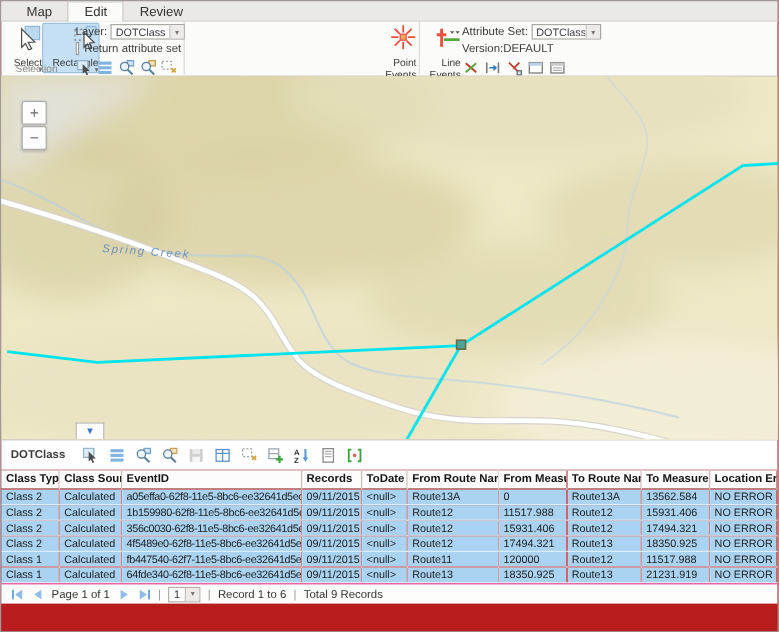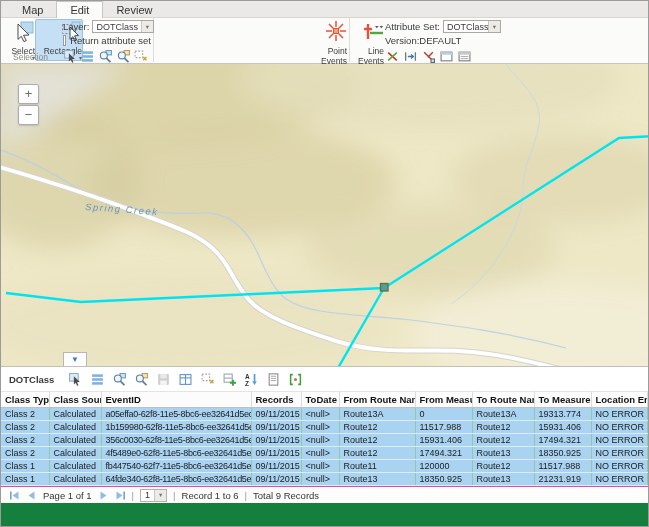--- a/index.html
+++ b/index.html
@@ -1,18 +1,18 @@
 <!DOCTYPE html>
 <html><head>
 <meta charset="utf-8">
 <style>
   html,body{margin:0;padding:0;background:#fff;}
   .window{
     width:649px;height:527px;box-sizing:border-box;border:1px solid #9B9B9B;
-    font-family:"Liberation Sans",sans-serif;position:relative;overflow:hidden;background:#15803d;
+    font-family:"Liberation Sans",sans-serif;position:relative;overflow:hidden;background:#b91c1c;
     -webkit-font-smoothing:antialiased;
   }
   
   .ribbon{height:62px;border-bottom:1px solid #C8C5C0;background:#FBFBFA;}
   .tabstrip{height:17px;background:#EBE9E7;border-bottom:1px solid #D8D4D0;display:flex;align-items:flex-end;padding-left:8px;box-sizing:border-box;}
   .tab{font-size:11px;color:#333;padding:2px 13px 1px 13px;cursor:default;}
   .tab.active{background:#FBFBFA;border:1px solid #C9C5C1;border-bottom:none;margin-bottom:-1px;padding-bottom:2px;}
   .ribbon-body{position:relative;height:44px;}
   .rgroup{position:absolute;top:0;height:44px;border-right:1px solid #DFDBD7;}
   .rgroup.g-selection{left:0;width:152px;}
@@ -374,21 +374,21 @@
     <tbody>
         <tr>
           <td>Class 2</td>
           <td>Calculated</td>
           <td>a05effa0-62f8-11e5-8bc6-ee32641d5ec9</td>
           <td>09/11/2015</td>
           <td>&lt;null&gt;</td>
           <td>Route13A</td>
           <td>0</td>
           <td>Route13A</td>
-          <td>19313.774</td>
+          <td>13562.584</td>
           <td>NO ERROR</td>
         </tr>
         <tr>
           <td>Class 2</td>
           <td>Calculated</td>
           <td>1b159980-62f8-11e5-8bc6-ee32641d5ec9</td>
           <td>09/11/2015</td>
           <td>&lt;null&gt;</td>
           <td>Route12</td>
           <td>11517.988</td>

